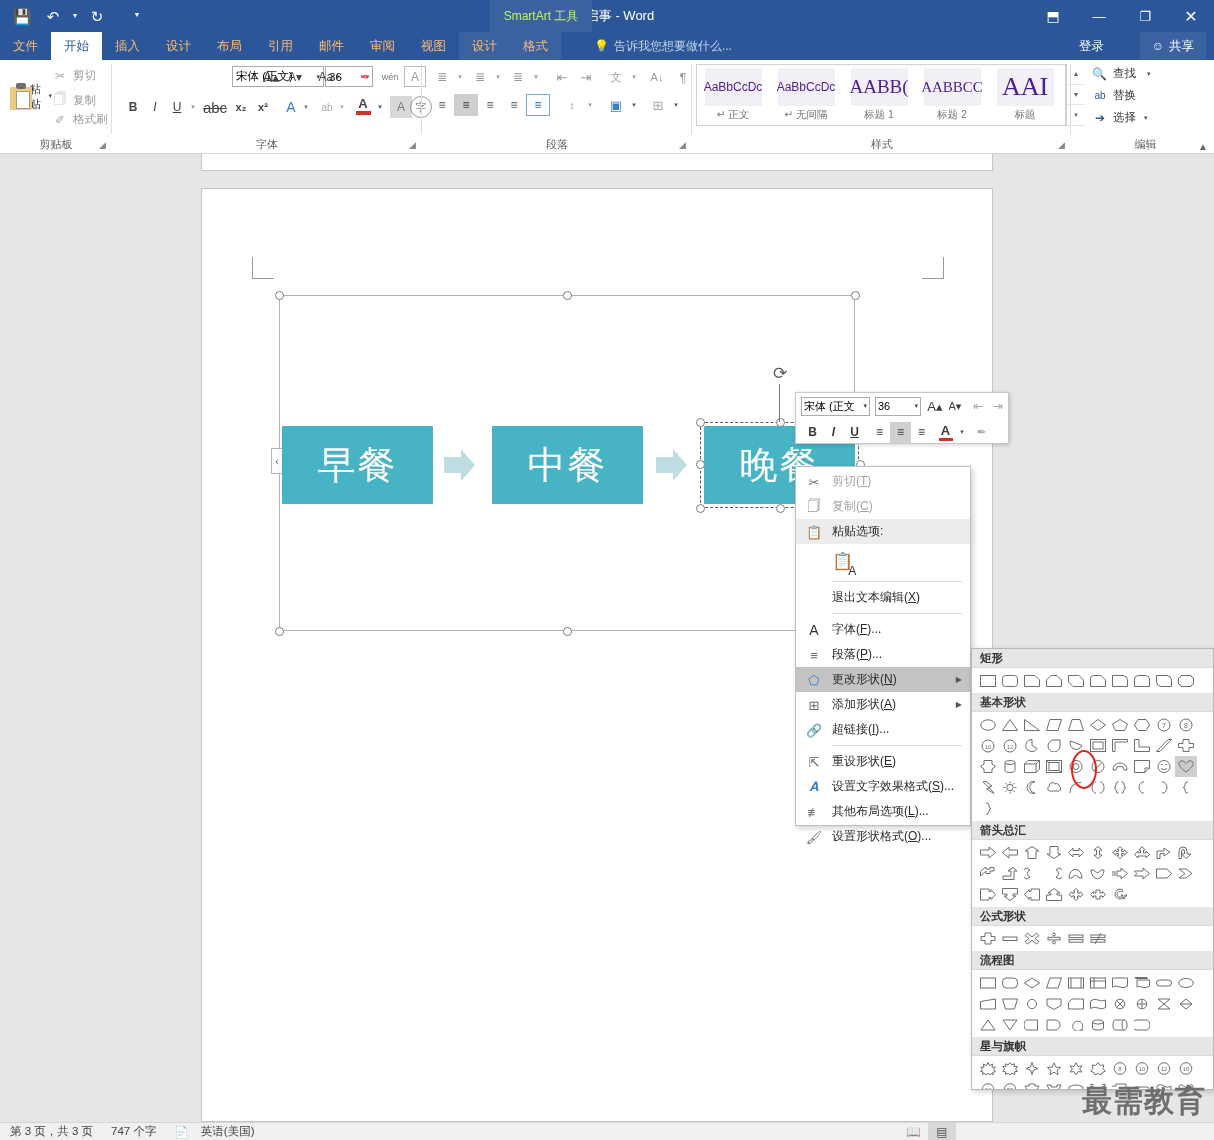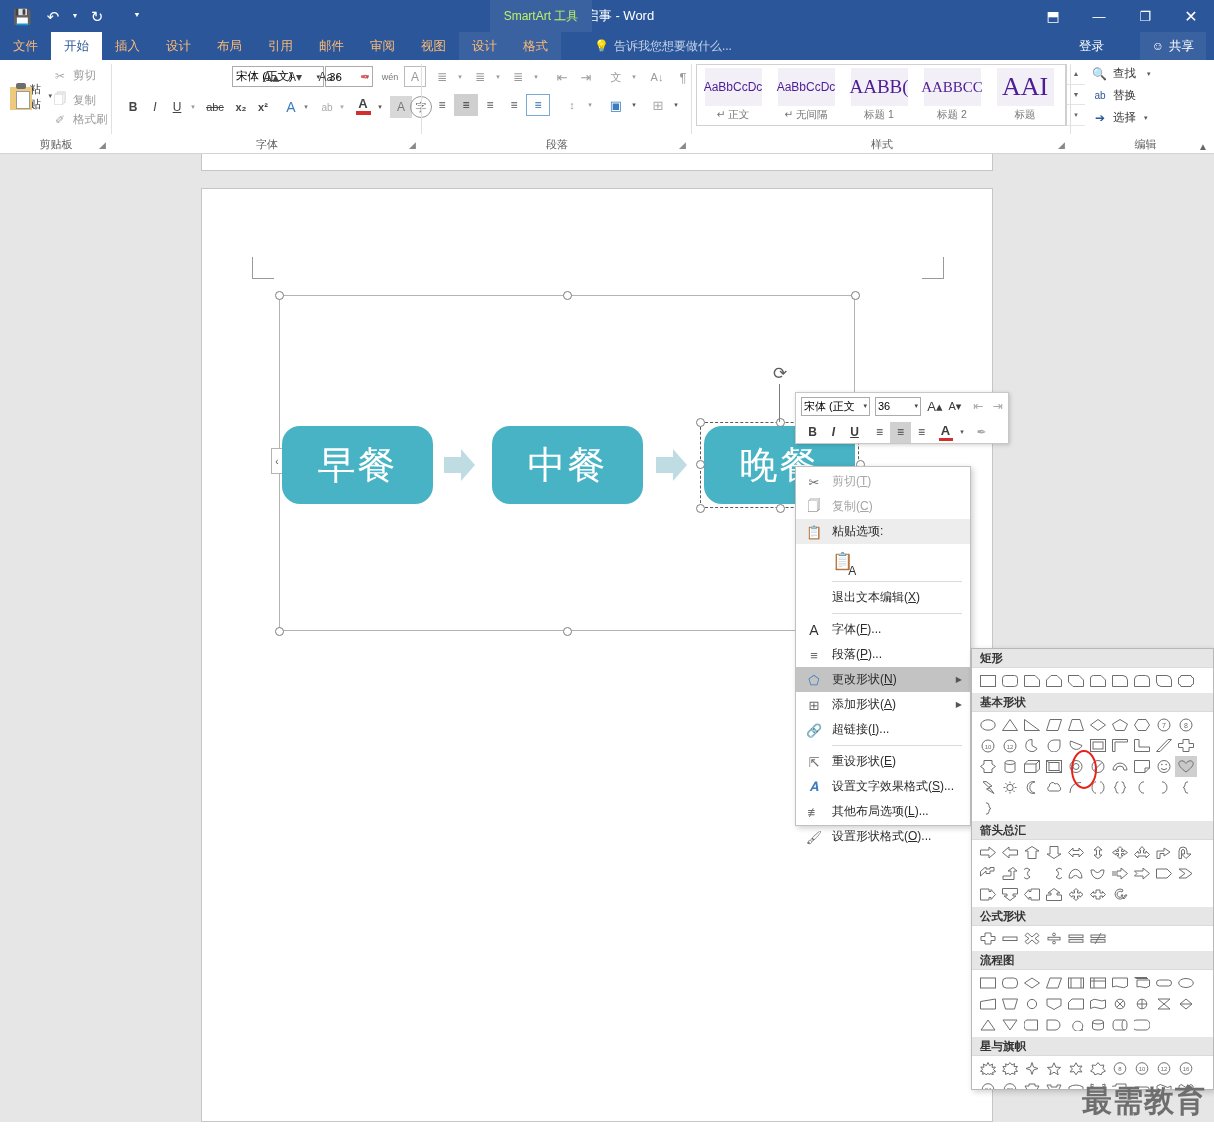--- a/index.html
+++ b/index.html
@@ -180,21 +180,21 @@
     background: #fff; border: 1px solid #7C7C7C;
   }
   .sa-tab {
     position: absolute; left: -9px; top: 152px; width: 12px; height: 26px;
     background: #fff; border: 1px solid #B4B4B4;
     display: flex; align-items: center; justify-content: center;
     font-size: 10px; color: #555;
   }
   .nodebox {
     position: absolute; top: 130px; width: 151px; height: 78px;
-    background: #48B3C4; border-radius: 18px;
+    background: #48B3C4; border-radius: 1px;
     display: flex; align-items: center; justify-content: center;
     color: #fff; font-size: 38px; font-family: "DejaVu Serif", "Liberation Serif", serif;
     letter-spacing: 2px;
   }
   .arrow {
     position: absolute; top: 152px; width: 32px; height: 34px;
   }
   .node3sel {
     position: absolute; left: 420px; top: 126px; width: 159px; height: 86px;
     border: 1px dashed #5A5A5A;
@@ -399,21 +399,21 @@
       <div class="ficon" style="left:10px;top:36px;width:22px;height:22px;font-weight:bold">
           <span>B</span>
         </div>
       <div class="ficon" style="left:32px;top:36px;width:22px;height:22px;font-style:italic">
           <span>I</span>
         </div>
       <div class="ficon" style="left:54px;top:36px;width:22px;height:22px;text-decoration:underline">
           <span>U</span>
         </div>
       <div class="ficon" style="left:74px;top:36px;width:14px;height:22px;font-size:7px;color:#999">▾</div>
-      <div class="ficon" style="left:90px;top:36px;width:26px;height:22px;font-size:11px;text-decoration:line-through">
+      <div class="ficon" style="left:90px;top:36px;width:26px;height:22px;font-size:15px;text-decoration:line-through">
           <span>abc</span>
         </div>
       <div class="ficon" style="left:118px;top:36px;width:22px;height:22px;font-weight:bold;font-size:11px">
           <span>x₂</span>
         </div>
       <div class="ficon" style="left:140px;top:36px;width:22px;height:22px;font-weight:bold;font-size:11px">
           <span>x²</span>
         </div>
       <div class="ficon" style="left:168px;top:36px;width:22px;height:22px;color:#3B7DBF;font-size:14px">
           <span>A</span>
@@ -1544,14 +1544,24 @@
           </svg>
         </div>
 
     </div>
   </div>
 
   <div class="highlight-oval"></div>
 
   <div class="watermark">最需教育</div>
 
+  <div class="statusbar">
+    <span class="sb-item">第 3 页，共 3 页</span>
+    <span class="sb-item" style="margin-left:18px">747 个字</span>
+    <span class="sb-item" style="margin-left:18px;color:#777">📄</span>
+    <span class="sb-item" style="margin-left:12px">英语(美国)</span>
+    <span class="sb-views">
+      <span class="vb">📖</span>
+      <span class="vb on">▤</span>
+    </span>
+  </div>
 
 </div>
 
 </body></html>

